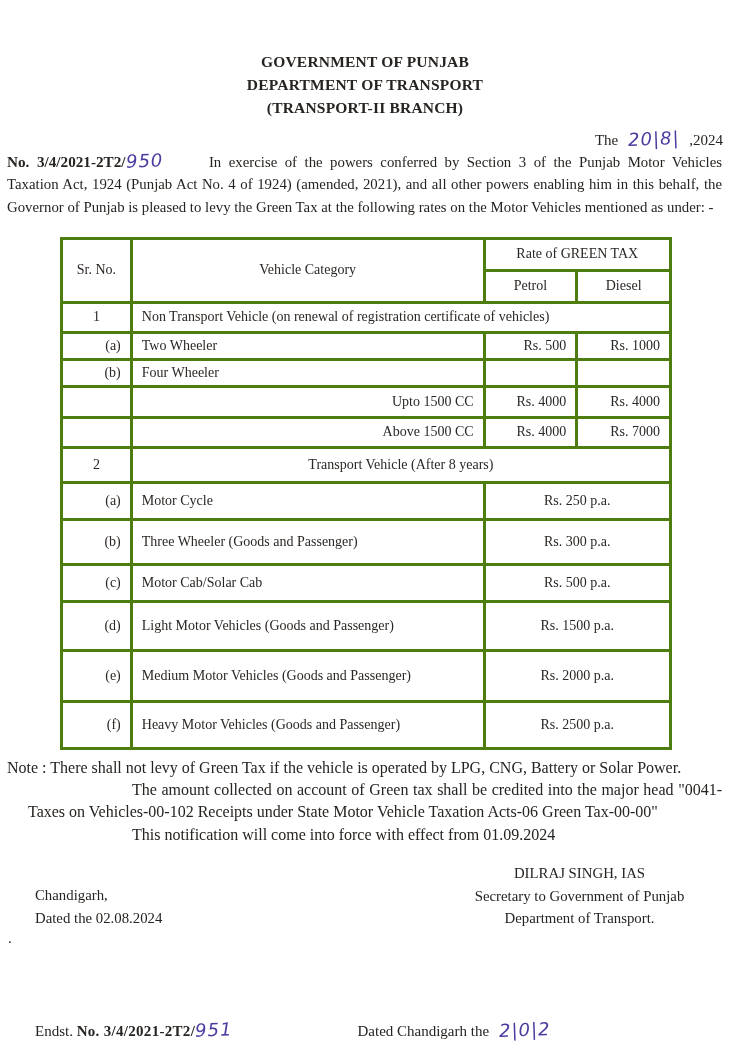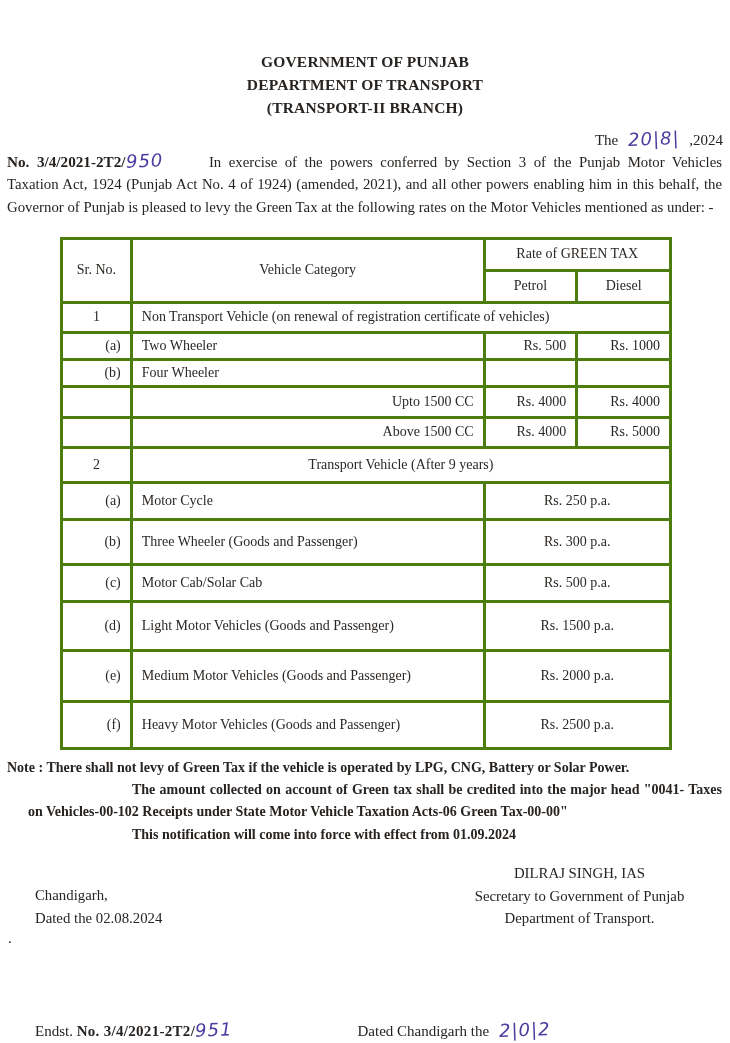--- a/index.html
+++ b/index.html
@@ -67,23 +67,22 @@
     vertical-align: middle;
   }
   td.c   { text-align: center; }
   td.r   { text-align: right; }
   td.l   { text-align: left; }
   td.bold { font-weight: normal; }
   
   .note {
     margin: 0 8px 0 7px;
     text-align: justify;
-    font-size: 14px;
+    font-size: 16px;
     line-height: 22.3px;
-    font-weight: bold;
   }
   .note.first { margin-top: 7px; }
   .note.indented { text-indent: 104px; margin-left: 28px; }
   
   .stray-dot {
     position: absolute;
     left: 8px;
     top: 930px;
     font-size: 15px;
   }
@@ -167,26 +166,26 @@
       <tr style="height:31px">
         <td></td>
         <td class="r">Upto 1500 CC</td>
         <td class="r">Rs. 4000</td>
         <td class="r">Rs. 4000</td>
       </tr>
       <tr style="height:30px">
         <td></td>
         <td class="r">Above 1500 CC</td>
         <td class="r">Rs. 4000</td>
-        <td class="r">Rs. 5000</td>
+        <td class="r">Rs. 7000</td>
       </tr>
 
       <tr style="height:35px">
         <td class="c">2</td>
-        <td class="c bold" colspan="3">Transport Vehicle (After 9 years)</td>
+        <td class="c bold" colspan="3">Transport Vehicle (After 8 years)</td>
       </tr>
 
       <tr style="height:37px">
         <td class="r">(a)</td>
         <td class="l">Motor Cycle</td>
         <td class="c" colspan="2">Rs. 250 p.a.</td>
       </tr>
       <tr style="height:45px">
         <td class="r">(b)</td>
         <td class="l">Three Wheeler (Goods and Passenger)</td>

